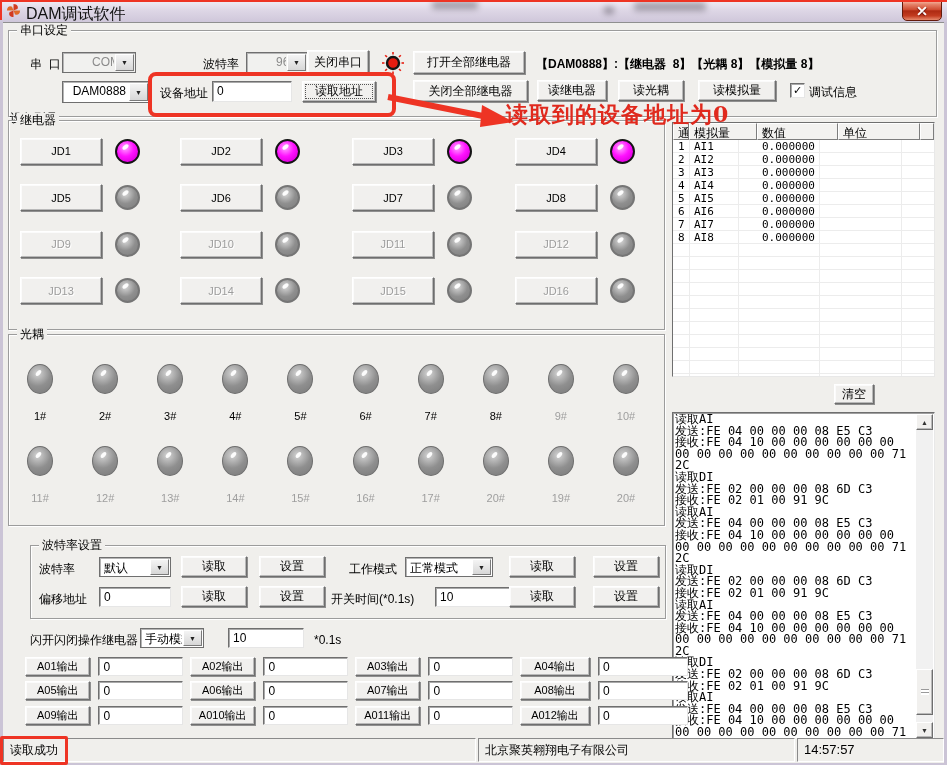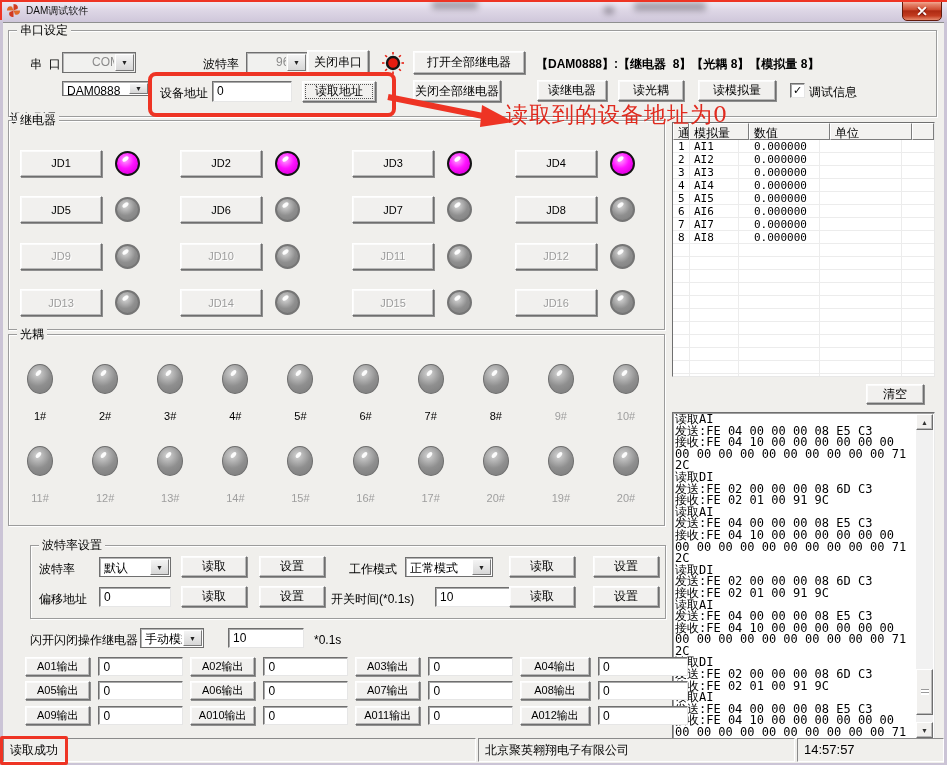--- a/index.html
+++ b/index.html
@@ -2,21 +2,21 @@
 <html><head>
 <meta charset="utf-8">
 <style>
   html,body{margin:0;padding:0;background:#555;}
   #window{position:relative;width:947px;height:765px;font-family:"Liberation Sans","DejaVu Sans",sans-serif;font-size:12px;color:#000;overflow:hidden;background:#cbc4d6;}
   .abs{position:absolute;}
   
   .titlebar{position:absolute;left:0;top:0;width:947px;height:22px;background:linear-gradient(180deg,#f2eef6 0%,#ded7e6 45%,#cfc7da 100%);overflow:hidden;}
   .ghost{position:absolute;filter:blur(3px);opacity:.45;border-radius:2px;}
   .title-icon{position:absolute;left:6px;top:3px;}
-  .title-text{position:absolute;left:26px;top:4px;font-size:10px;color:#111;}
+  .title-text{position:absolute;left:26px;top:4px;font-size:16px;color:#111;}
   .close-btn{position:absolute;right:5px;top:0px;width:38px;height:19px;border:1px solid #641a0b;border-radius:2px 2px 5px 5px;background:linear-gradient(180deg,#f6b9a4 0%,#e5826a 18%,#cf4a30 46%,#ad2a12 52%,#c23b20 78%,#e78a6d 100%);box-shadow:inset 0 1px 0 rgba(255,255,255,.6);cursor:pointer;}
   .xbar{position:absolute;left:50%;top:50%;width:11px;height:2px;background:#fff;box-shadow:0 1px 1px rgba(80,0,0,.6);}
   .xbar.a{transform:translate(-50%,-50%) rotate(45deg);}
   .xbar.b{transform:translate(-50%,-50%) rotate(-45deg);}
   .client{position:absolute;left:3px;top:22px;width:941px;height:740px;background:#f0efec;border-top:1px solid #8f8f8f;}
   
   .group{position:absolute;border:1px solid #9c9c9c;box-shadow:inset 1px 1px 0 #ffffff,1px 1px 0 #ffffff;}
   .legend{position:absolute;top:-8px;left:8px;background:#f0efec;padding:0 3px;line-height:14px;}
   .lbl{position:absolute;white-space:pre;line-height:14px;}
   .btn{position:absolute;display:flex;align-items:center;justify-content:center;background:#f1f0ee;border:1px solid;border-color:#ffffff #6e6e6e #6e6e6e #ffffff;box-shadow:inset -1px -1px 0 #b9b9b9,inset 1px 1px 0 #fbfbfb,1px 1px 0 #8f8f8f;font-size:12px;cursor:pointer;box-sizing:border-box;padding:0;}
@@ -32,57 +32,57 @@
   .combo.disabled .val{color:#8b8b8b;padding-left:29px;}
   .checkbox{position:absolute;width:13px;height:13px;background:#fff;border:1px solid;border-color:#6f6f6f #e6e6e6 #e6e6e6 #6f6f6f;box-shadow:inset 1px 1px 0 #a9a9a9;display:flex;align-items:center;justify-content:center;font-size:11px;font-weight:bold;line-height:11px;cursor:pointer;}
   
   .led{position:relative;border-radius:50%;width:21px;height:21px;flex:0 0 auto;}
   .led::after{content:"";position:absolute;left:5px;top:4px;width:7px;height:4px;background:rgba(255,255,255,.95);border-radius:50%;transform:rotate(-40deg);}
   .led.on{background:radial-gradient(circle at 40% 32%,#ff8dff 8%,#ff12ff 45%,#e000e0 78%,#ad00ad);border:2px solid #141414;}
   .led.off{background:radial-gradient(circle at 40% 32%,#cdcdcd 8%,#8f8f8f 52%,#7c7c7c);border:2px solid #757575;}
   .opto-led{position:relative;width:24px;height:28px;border-radius:50%;background:radial-gradient(circle at 40% 30%,#c9c9c9 8%,#8f8f8f 52%,#7a7a7a);border:1px solid #6d6d6d;}
   .opto-led::after{content:"";position:absolute;left:7px;top:6px;width:7px;height:4px;background:rgba(255,255,255,.95);border-radius:50%;transform:rotate(-50deg);}
   
-  .relay-grid{position:absolute;left:20px;top:140px;width:630px;display:grid;grid-template-columns:160px 172px 163px 1fr;grid-auto-rows:46.5px;align-items:center;}
+  .relay-grid{position:absolute;left:20px;top:128px;width:630px;display:grid;grid-template-columns:160px 172px 163px 1fr;grid-auto-rows:46.5px;align-items:center;}
   .relay-cell{display:flex;align-items:center;gap:13px;}
   .relay-btn{position:relative;width:82px;height:27px;}
   
   .opto-row{position:absolute;left:14px;width:638px;display:flex;justify-content:space-between;}
   .opto-item{width:52px;display:flex;flex-direction:column;align-items:center;}
   .opto-item .olabel{margin-top:16px;font-size:11px;}
   .opto-item .olabel.dim{color:#9e9e9e;}
   
   .table{position:absolute;left:672px;top:122px;width:263px;height:255px;background:#fff;border:1px solid;border-color:#6f6f6f #e8e8e8 #e8e8e8 #6f6f6f;box-shadow:inset 1px 1px 0 #9f9f9f;box-sizing:border-box;overflow:hidden;}
   .thead{display:flex;height:17px;}
   .th{background:#f3f2f0;border:1px solid;border-color:#ffffff #7d7d7d #7d7d7d #ffffff;font-size:12px;padding:1px 0 0 4px;box-sizing:border-box;overflow:hidden;white-space:nowrap;}
   .tbody{position:relative;height:236px;background:repeating-linear-gradient(180deg,#ffffff 0px,#ffffff 12px,#ececec 12px,#ececec 13px);}
   .colline{position:absolute;top:0;bottom:0;width:1px;background:#ececec;}
   .trow{position:relative;display:flex;height:13px;line-height:13px;font-size:11px;}
   .tc{padding-left:5px;box-sizing:border-box;overflow:hidden;white-space:nowrap;font-family:"DejaVu Sans Mono",monospace;font-size:11px;}
-  .c0{width:16px;} .c1{width:60px;} .c2{width:81px;} .c3{width:82px;}
+  .c0{width:16px;} .c1{width:68px;} .c2{width:81px;} .c3{width:82px;}
   
   .logbox{position:absolute;left:672px;top:412px;width:263px;height:328px;background:#fff;border:1px solid;border-color:#6f6f6f #e8e8e8 #e8e8e8 #6f6f6f;box-shadow:inset 1px 1px 0 #9f9f9f;box-sizing:border-box;}
   .logtext{position:absolute;left:2px;top:1px;right:19px;bottom:1px;font-family:"DejaVu Sans Mono",monospace;font-size:12px;line-height:11.6px;white-space:pre-wrap;word-break:break-word;overflow:hidden;}
   .vscroll{position:absolute;top:1px;right:1px;bottom:1px;width:17px;background:#f1f1f1;}
   .sbtn{position:absolute;left:0;width:17px;height:16px;background:#f1f0ee;border:1px solid;border-color:#fff #6e6e6e #6e6e6e #fff;box-shadow:inset -1px -1px 0 #b9b9b9;display:flex;align-items:center;justify-content:center;font-size:7px;color:#333;box-sizing:border-box;}
   .sthumb{position:absolute;left:0;width:17px;background:#f1f0ee;border:1px solid;border-color:#fff #6e6e6e #6e6e6e #fff;box-shadow:inset -1px -1px 0 #b9b9b9;box-sizing:border-box;}
   .sthumb::after{content:"";position:absolute;left:4px;top:50%;width:8px;height:6px;transform:translateY(-50%);background:repeating-linear-gradient(180deg,#9a9a9a 0 1px,#fff 1px 3px);}
   
   .out-grid{position:absolute;left:18px;top:654px;width:655px;display:grid;grid-template-columns:165px 165px 165px 1fr;grid-auto-rows:24.5px;}
   .out-cell{display:flex;align-items:center;padding-left:7px;gap:8px;}
   .out-btn{position:relative;width:70px;height:19px;font-size:11px;}
   .out-val{position:relative;width:90px;height:19px;padding-top:2px;}
   
   .statusbar{position:absolute;left:3px;top:738px;width:941px;height:24px;display:flex;gap:2px;background:#f0efec;}
   .scell{border:1px solid;border-color:#8a8a8a #ffffff #ffffff #8a8a8a;padding:3px 0 0 6px;box-sizing:border-box;font-size:12px;overflow:hidden;white-space:nowrap;}
   
   .red-line{position:absolute;background:#ee3424;z-index:60;}
   .red-box{position:absolute;border:4px solid #ee3424;border-radius:8px;z-index:55;}
   .red-box.thin{border-width:3px;border-radius:2px;}
-  .annotation{position:absolute;z-index:60;font-family:"DejaVu Serif","Liberation Serif",serif;font-size:22px;font-weight:normal;color:#e0291d;letter-spacing:1px;white-space:nowrap;}
+  .annotation{position:absolute;z-index:60;font-family:"DejaVu Serif","Liberation Serif",serif;font-size:22px;font-weight:bold;color:#e0291d;letter-spacing:1px;white-space:nowrap;}
   .arrow-svg{position:absolute;z-index:55;}
   svg{display:block;}
 </style>
 </head>
 <body>
 
 <div id="window">
 
   <div class="titlebar">
     <div class="ghost" style="left:432px;top:1px;width:46px;height:8px;background:#4a4550;"></div>
@@ -127,28 +127,28 @@
       <line x1="18" y1="18" x2="19.8" y2="19.8"></line>
         <line x1="6" y1="18" x2="4.2" y2="19.8"></line>
       <line x1="18" y1="6" x2="19.8" y2="4.2"></line>
         <line x1="6" y1="6" x2="4.2" y2="4.2"></line>
     </g>
   </svg>
   <button class="btn" style="left:413px;top:51px;width:112px;height:23px;">打开全部继电器</button>
   <span class="lbl abs" style="left:536px;top:57px;font-weight:bold;">【DAM0888】:【继电器  8】【光耦 8】【模拟量 8】</span>
 
   <span class="lbl abs" style="left:10px;top:86px;margin-top:25px;">设备型号</span>
-  <div class="combo" style="left:62px;top:81px;width:88px;height:15px;">
+  <div class="combo" style="left:62px;top:81px;width:88px;height:22px;text-align:right;">
     <span class="val">DAM0888</span>
     <span class="arr">▼</span>
   </div>
   <span class="lbl abs" style="left:160px;top:86px;">设备地址</span>
   <div class="textbox" style="left:212px;top:81px;width:80px;height:21px;">0</div>
   <button class="btn focus-dotted" style="left:302px;top:81px;width:74px;height:21px;">读取地址</button>
-  <button class="btn" style="left:413px;top:80px;width:88px;height:22px;">关闭全部继电器</button>
+  <button class="btn" style="left:413px;top:80px;width:115px;height:22px;">关闭全部继电器</button>
   <button class="btn" style="left:537px;top:80px;width:70px;height:21px;">读继电器</button>
   <button class="btn" style="left:618px;top:80px;width:66px;height:21px;">读光耦</button>
   <button class="btn" style="left:698px;top:80px;width:78px;height:21px;">读模拟量</button>
   <span class="checkbox" style="left:790px;top:83px;">
       <span>✓</span>
     </span>
   <span class="lbl abs" style="left:809px;top:85px;">调试信息</span>
 
   <div class="group" style="left:8px;top:120px;width:655px;height:208px;">
     <span class="legend">继电器</span>
@@ -365,21 +365,21 @@
     <div class="opto-item">
         <span class="opto-led"></span>
         <span class="olabel dim">19#</span>
       </div>
     <div class="opto-item">
         <span class="opto-led"></span>
         <span class="olabel dim">20#</span>
       </div>
   </div>
 
-  <button class="btn" style="left:866px;top:384px;width:58px;height:20px;position:absolute;">清空</button>
+  <button class="btn" style="left:834px;top:384px;width:40px;height:20px;position:absolute;">清空</button>
   <div class="logbox">
     <div class="logtext">读取AI
 发送:FE 04 00 00 00 08 E5 C3
 接收:FE 04 10 00 00 00 00 00 00 00 00 00 00 00 00 00 00 00 00 71 2C
 读取DI
 发送:FE 02 00 00 00 08 6D C3
 接收:FE 02 01 00 91 9C
 读取AI
 发送:FE 04 00 00 00 08 E5 C3
 接收:FE 04 10 00 00 00 00 00 00 00 00 00 00 00 00 00 00 00 00 71 2C

